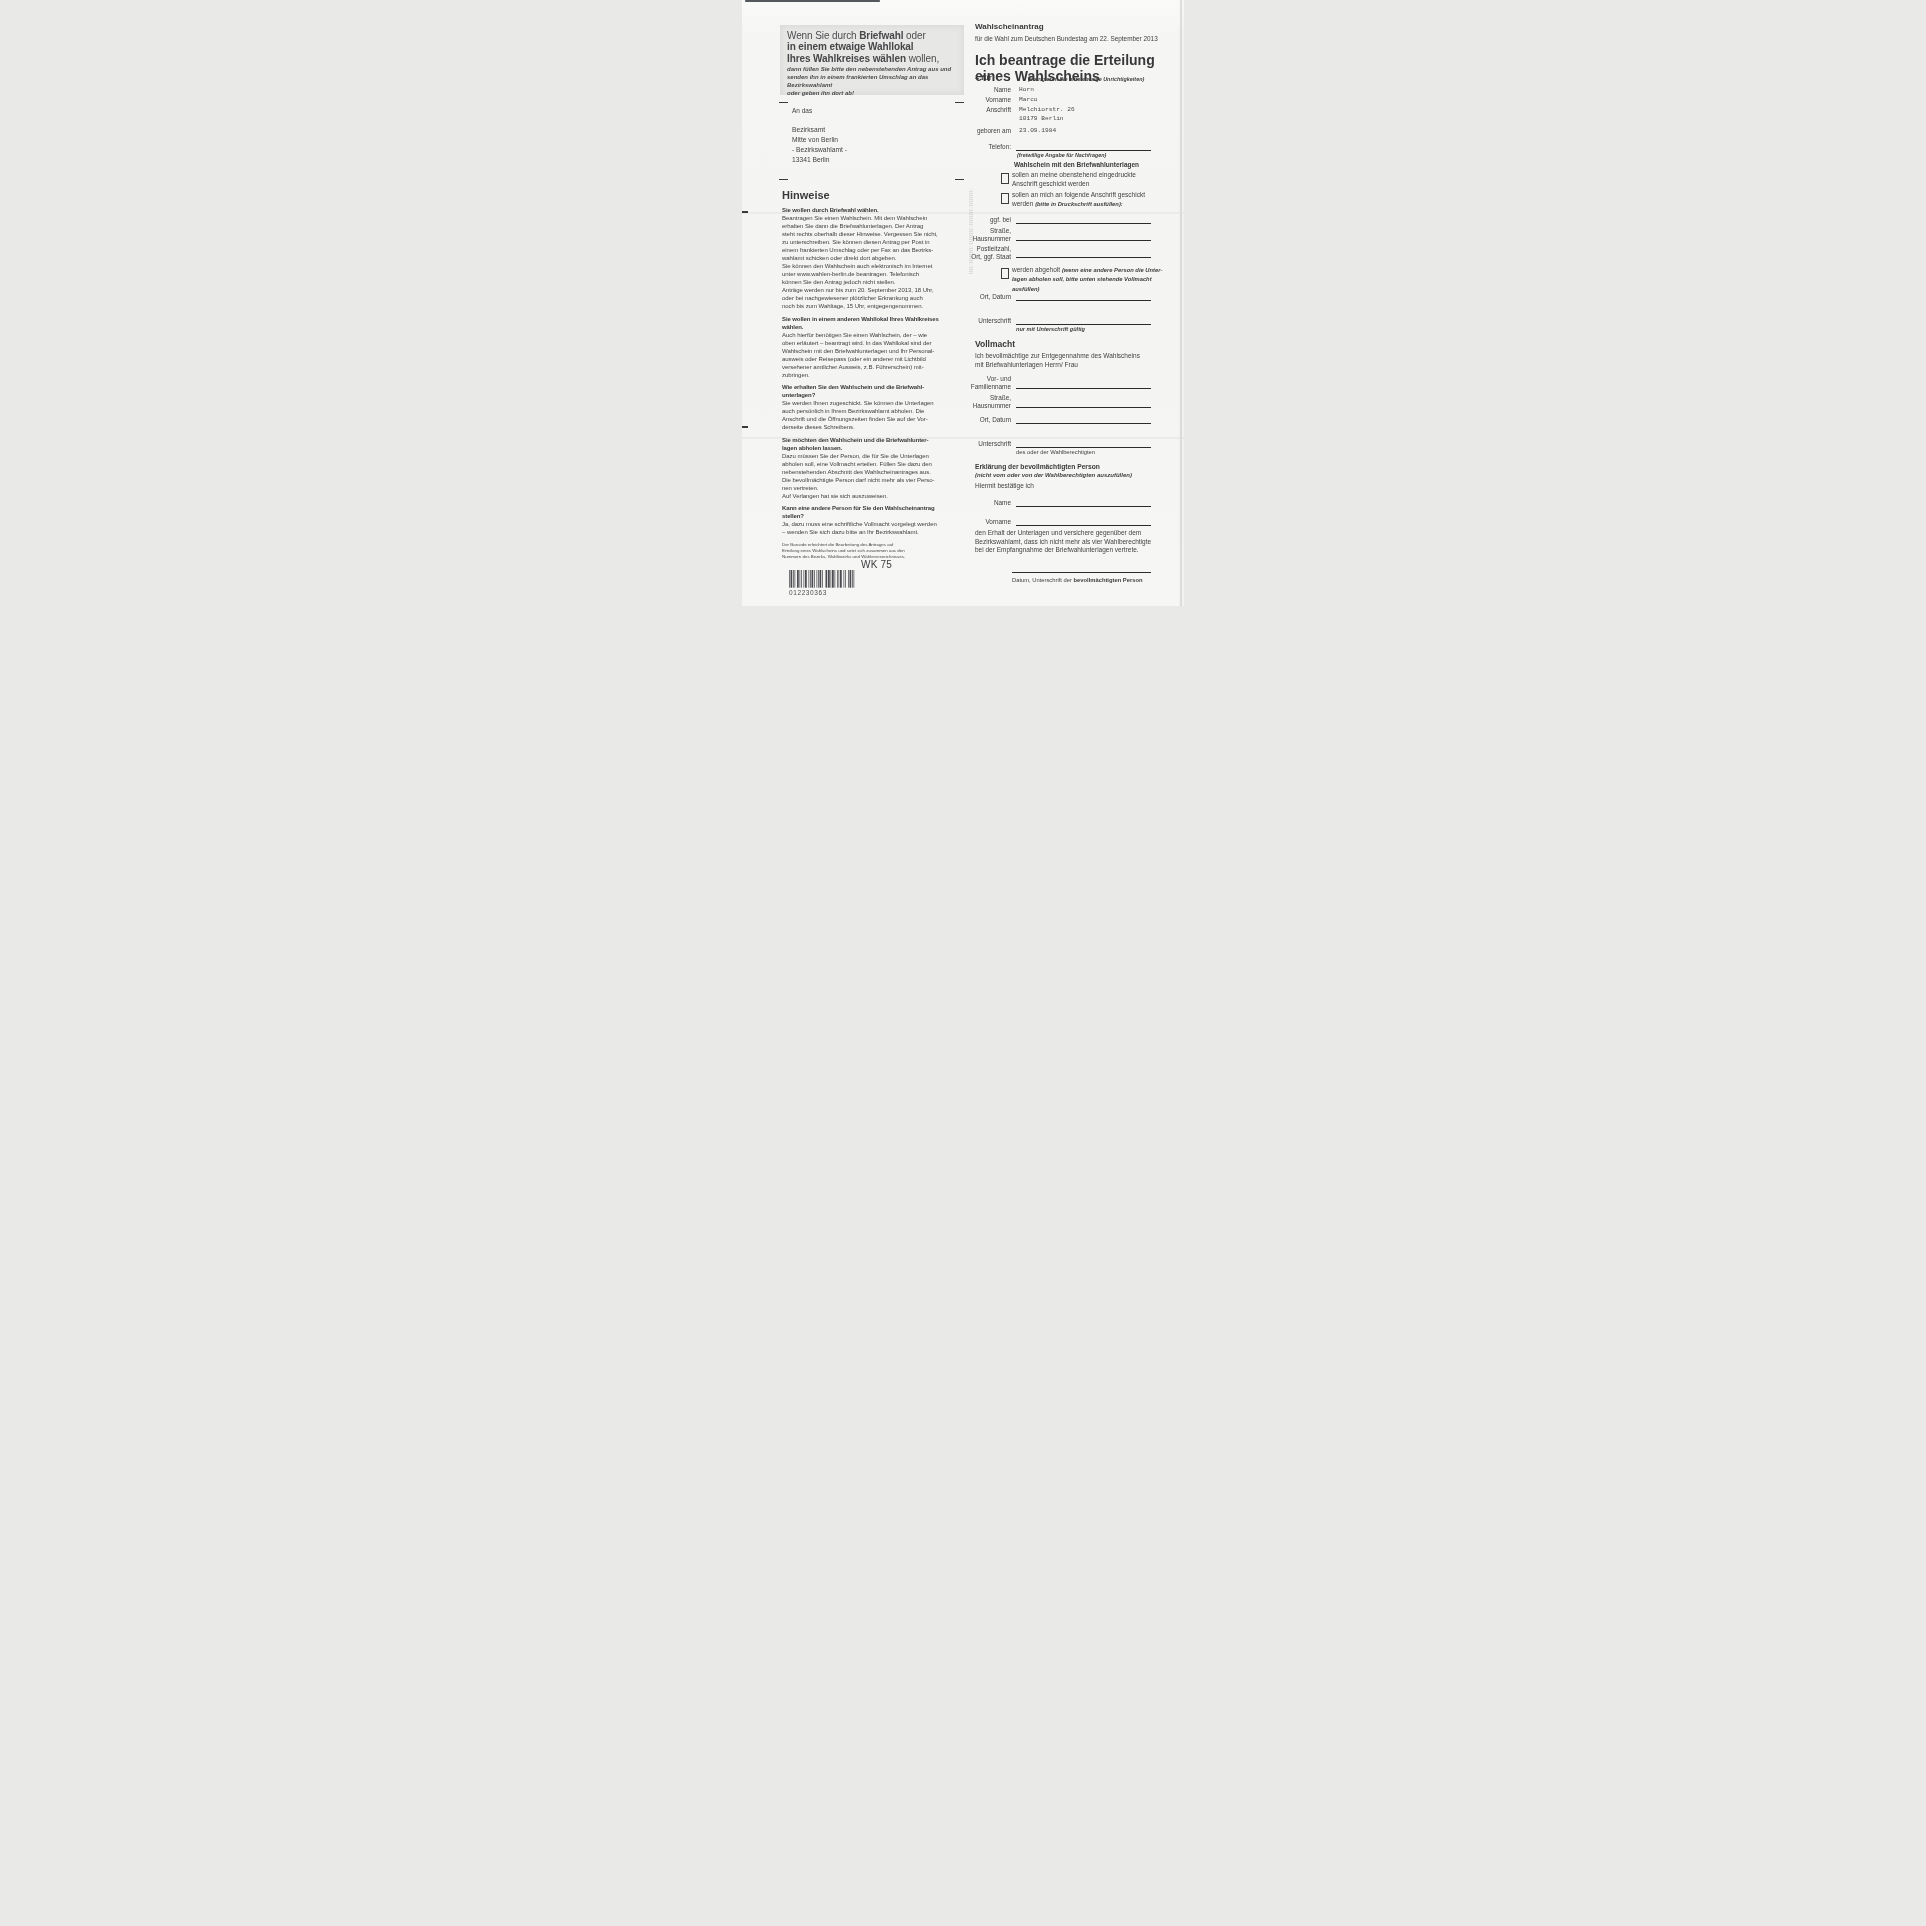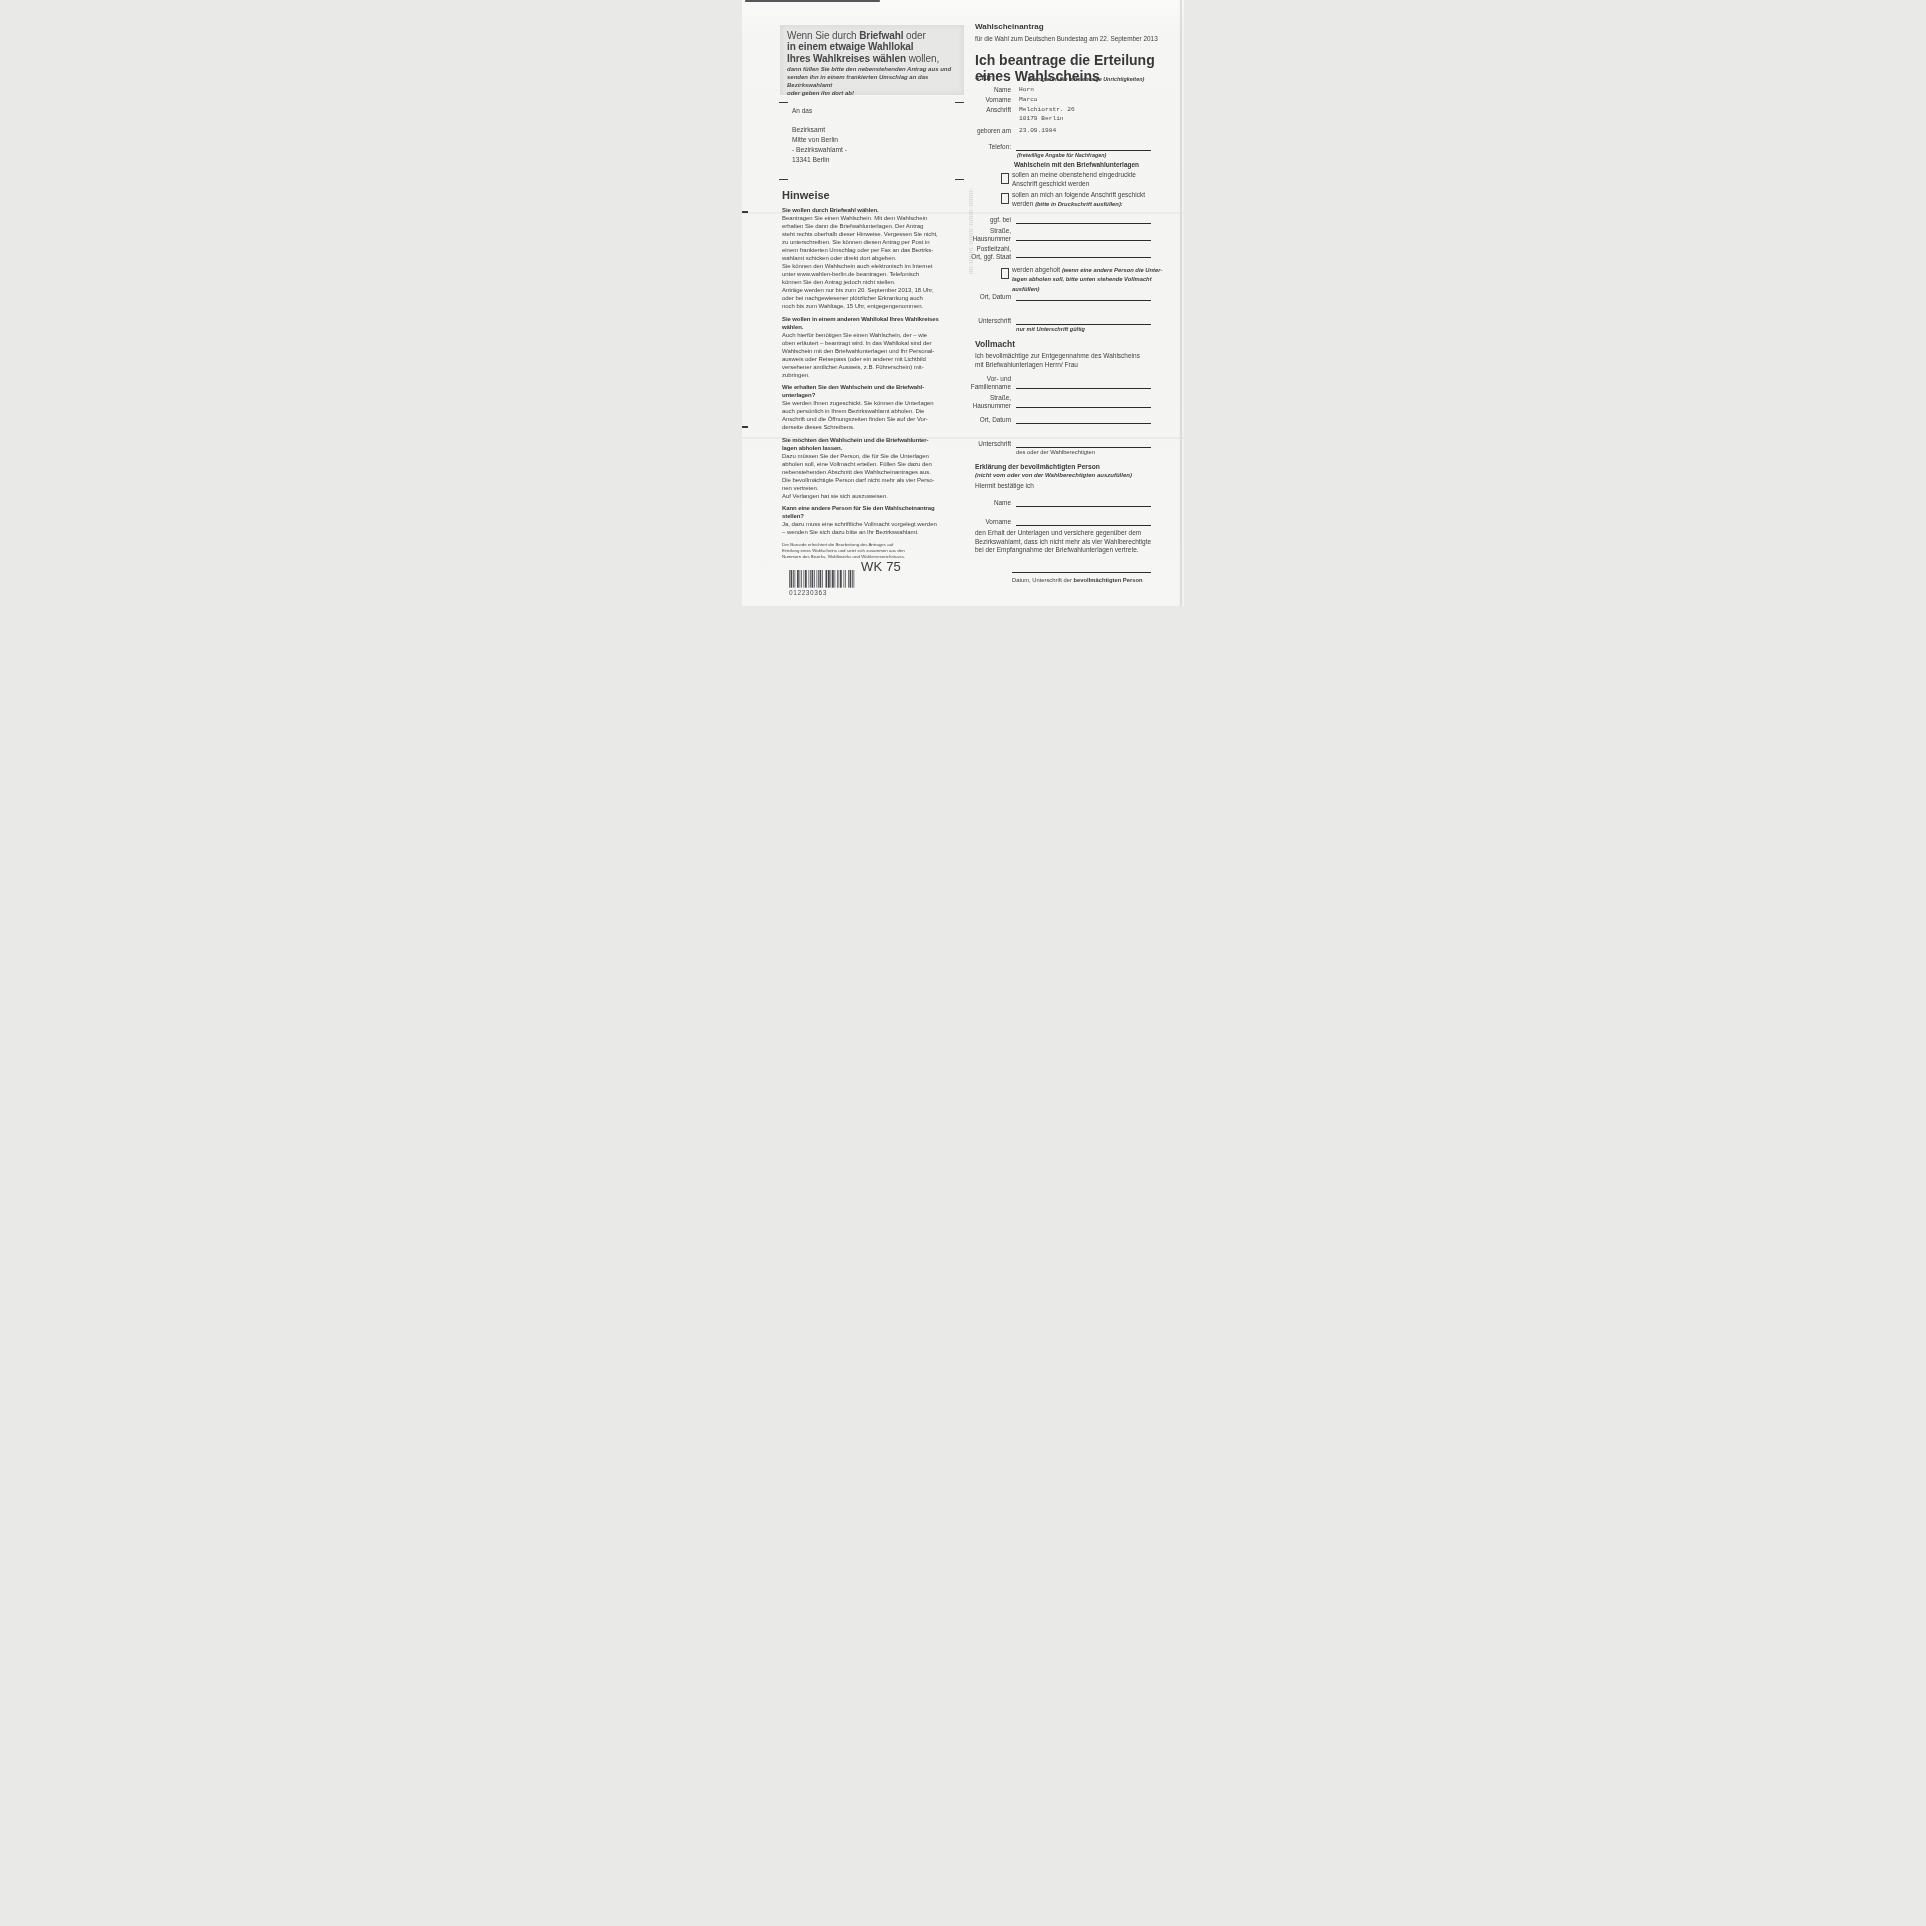--- a/index.html
+++ b/index.html
@@ -33,21 +33,21 @@
   
   .salutation{left:50px;top:107px;font-size:6.5px;}
   .recipient{left:50px;top:125px;font-size:6.7px;line-height:10px;}
   
   .hinweise-title{left:40px;top:189px;font-size:11px;font-weight:700;color:#39393b;}
   .sections{left:40px;top:206px;width:161px;}
   .sec{margin-bottom:4.6px;}
   .sec div{font-size:6px;line-height:8px;letter-spacing:-0.04px;}
   .sec .hl{font-weight:700;letter-spacing:-0.1px;color:#39393b;}
   .footnote{left:40px;top:542px;font-size:4.4px;line-height:5.8px;color:#454547;}
-  .wk{left:119px;top:559px;font-size:13px;letter-spacing:0.2px;color:#3c3c3e;}
+  .wk{left:119px;top:559px;font-size:10px;letter-spacing:0.2px;color:#3c3c3e;}
   .barcode{left:47px;top:570px;}
   .barcode-number{left:47px;top:589px;font-size:6.5px;letter-spacing:0.6px;color:#4a4a4c;}
   
   .r-title{left:233px;top:22.3px;font-size:8px;font-weight:600;color:#3a3a3c;}
   .r-sub{left:233px;top:35px;font-size:6.4px;}
   .r-req{left:233px;top:52px;font-size:14px;font-weight:700;color:#38383a;}
   .for-label{left:233px;top:73px;font-size:7.7px;font-weight:700;color:#38383a;}
   .for-note{left:286px;top:76px;font-size:5.4px;font-style:italic;font-weight:600;}
   .rlabel{position:absolute;width:81px;right:173px;text-align:right;font-size:6.4px;line-height:7.7px;}
   .mono{position:absolute;left:277px;font-family:"Liberation Mono",monospace;font-size:6.2px;color:#47474b;}

